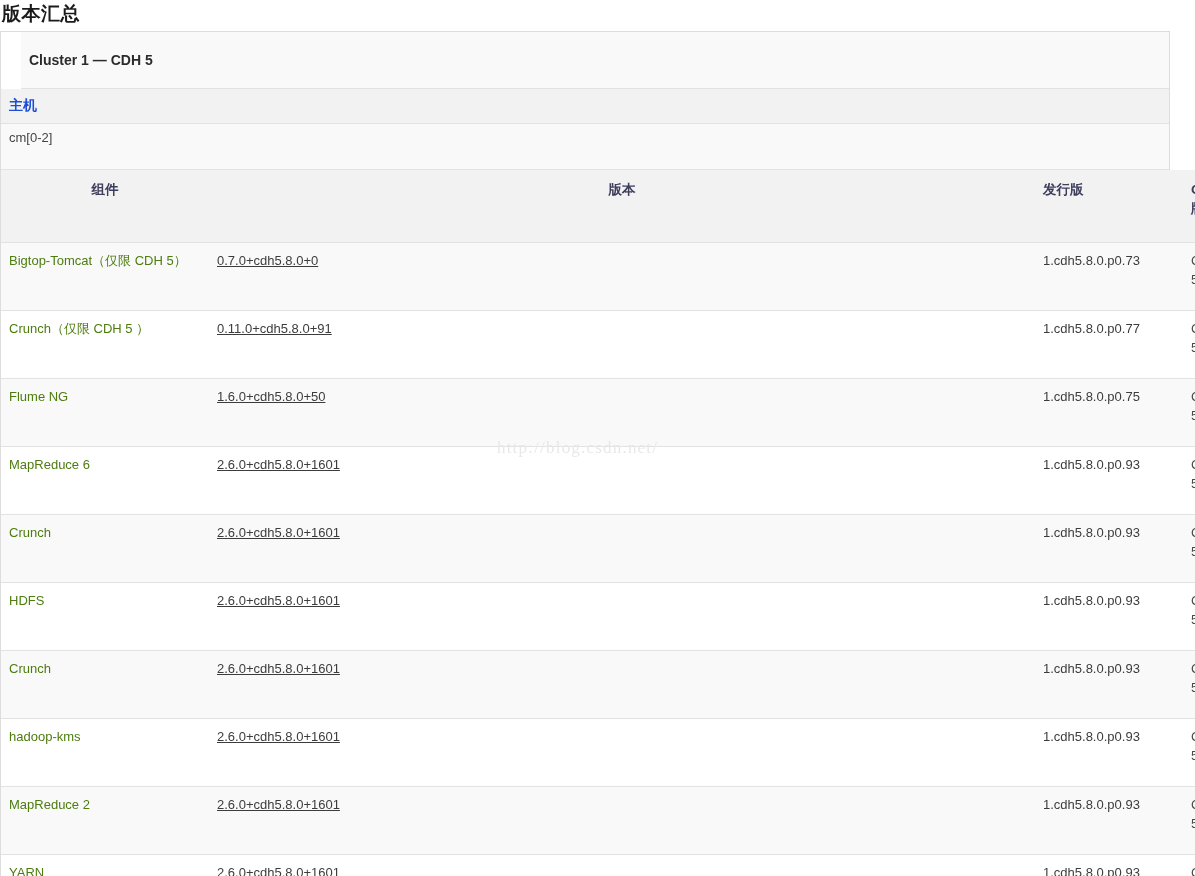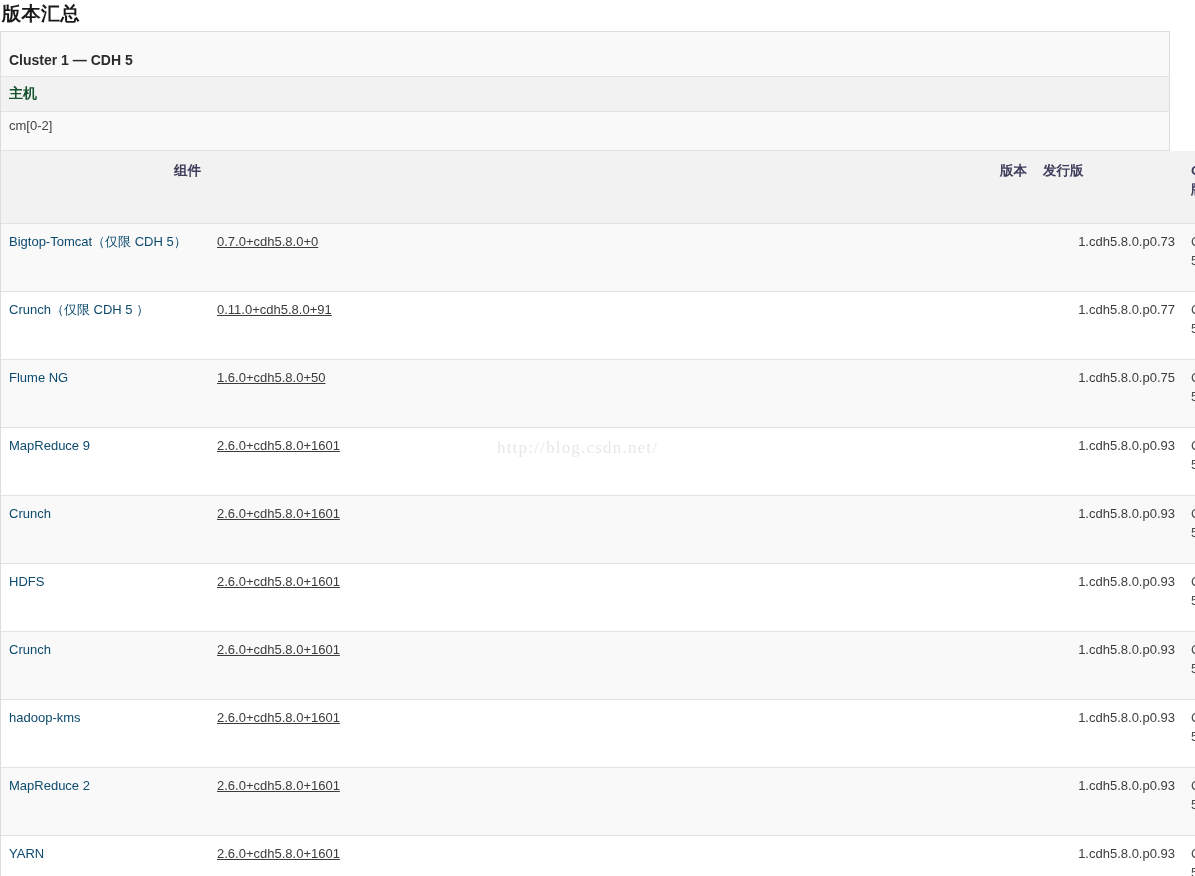--- a/index.html
+++ b/index.html
@@ -32,79 +32,80 @@
     border-bottom: none;
     width: 1170px;
     box-sizing: border-box;
     background: #ffffff;
   }
 
   .cluster-head {
     font-size: 14px;
     font-weight: bold;
     color: #2b2b2b;
-    padding: 20px 10px 8px 8px;
+    padding: 20px 10px 20px 8px;
     background: #f9f9f9;
     border-bottom: 1px solid #e2e2e2;
     line-height: 16px;
+    margin-left: 20px;
   }
 
   .hosts-head {
     font-size: 14px;
     font-weight: bold;
-    color: #14532d;
+    color: #1d4ed8;
     background: #f2f2f2;
     padding: 8px 8px 9px 8px;
     border-bottom: 1px solid #e2e2e2;
     line-height: 17px;
   }
 
   .hosts-value {
     font-size: 13px;
     color: #444444;
     background: #f9f9f9;
-    padding: 6px 8px 16px 8px;
+    padding: 6px 8px 23px 8px;
     border-bottom: 1px solid #e2e2e2;
     line-height: 16px;
   }
 
   table.versions {
     border-collapse: collapse;
     width: 100%;
     table-layout: fixed;
   }
 
   table.versions th {
     background: #f2f2f2;
     font-size: 13.5px;
     font-weight: bold;
     color: #3d3d5c;
-    text-align: right;
+    text-align: center;
     vertical-align: top;
     padding: 10px 8px 24px 8px;
     border-bottom: 1px solid #e2e2e2;
     line-height: 19px;
   }
   table.versions th.col-component { width: 192px; }
   table.versions th.col-version    { width: 810px; font-family: Liberation Serif, serif; }
   table.versions th.col-release    { width: 132px; text-align: left; padding-right: 8px; }
   table.versions th.col-cdh        { width: 36px;  text-align: left; padding-left: 8px; padding-right: 2px; }
 
   table.versions td {
     font-size: 13px;
     color: #4a4a4a;
     vertical-align: top;
     padding: 8px 8px 21px 8px;
     border-bottom: 1px solid #e2e2e2;
     line-height: 19px;
     word-wrap: break-word;
   }
-  table.versions td.c-component { color: #0c4a6e; }
+  table.versions td.c-component { color: #4d7c0f; }
   table.versions td.c-version   { color: #3c3c3c; text-decoration: underline; }
-  table.versions td.c-release   { text-align: right; color: #3c3c3c; padding-right: 8px; }
+  table.versions td.c-release   { color: #3c3c3c; padding-right: 8px; }
   table.versions td.c-cdh       { text-align: left; color: #4a4a4a; padding-left: 8px; padding-right: 2px; }
 
   table.versions tbody tr:nth-child(odd)  td { background: #f9f9f9; }
   table.versions tbody tr:nth-child(even) td { background: #ffffff; }
 
   .watermark {
     position: absolute;
     left: 497px;
     top: 438px;
     font-family: "Liberation Serif", "DejaVu Serif", serif;
@@ -151,21 +152,21 @@
           <td class="c-release">1.cdh5.8.0.p0.77</td>
           <td class="c-cdh">CDH 5</td>
         </tr>
         <tr>
           <td class="c-component">Flume NG</td>
           <td class="c-version">1.6.0+cdh5.8.0+50</td>
           <td class="c-release">1.cdh5.8.0.p0.75</td>
           <td class="c-cdh">CDH 5</td>
         </tr>
         <tr>
-          <td class="c-component">MapReduce 9</td>
+          <td class="c-component">MapReduce 6</td>
           <td class="c-version">2.6.0+cdh5.8.0+1601</td>
           <td class="c-release">1.cdh5.8.0.p0.93</td>
           <td class="c-cdh">CDH 5</td>
         </tr>
         <tr>
           <td class="c-component">Crunch</td>
           <td class="c-version">2.6.0+cdh5.8.0+1601</td>
           <td class="c-release">1.cdh5.8.0.p0.93</td>
           <td class="c-cdh">CDH 5</td>
         </tr>

